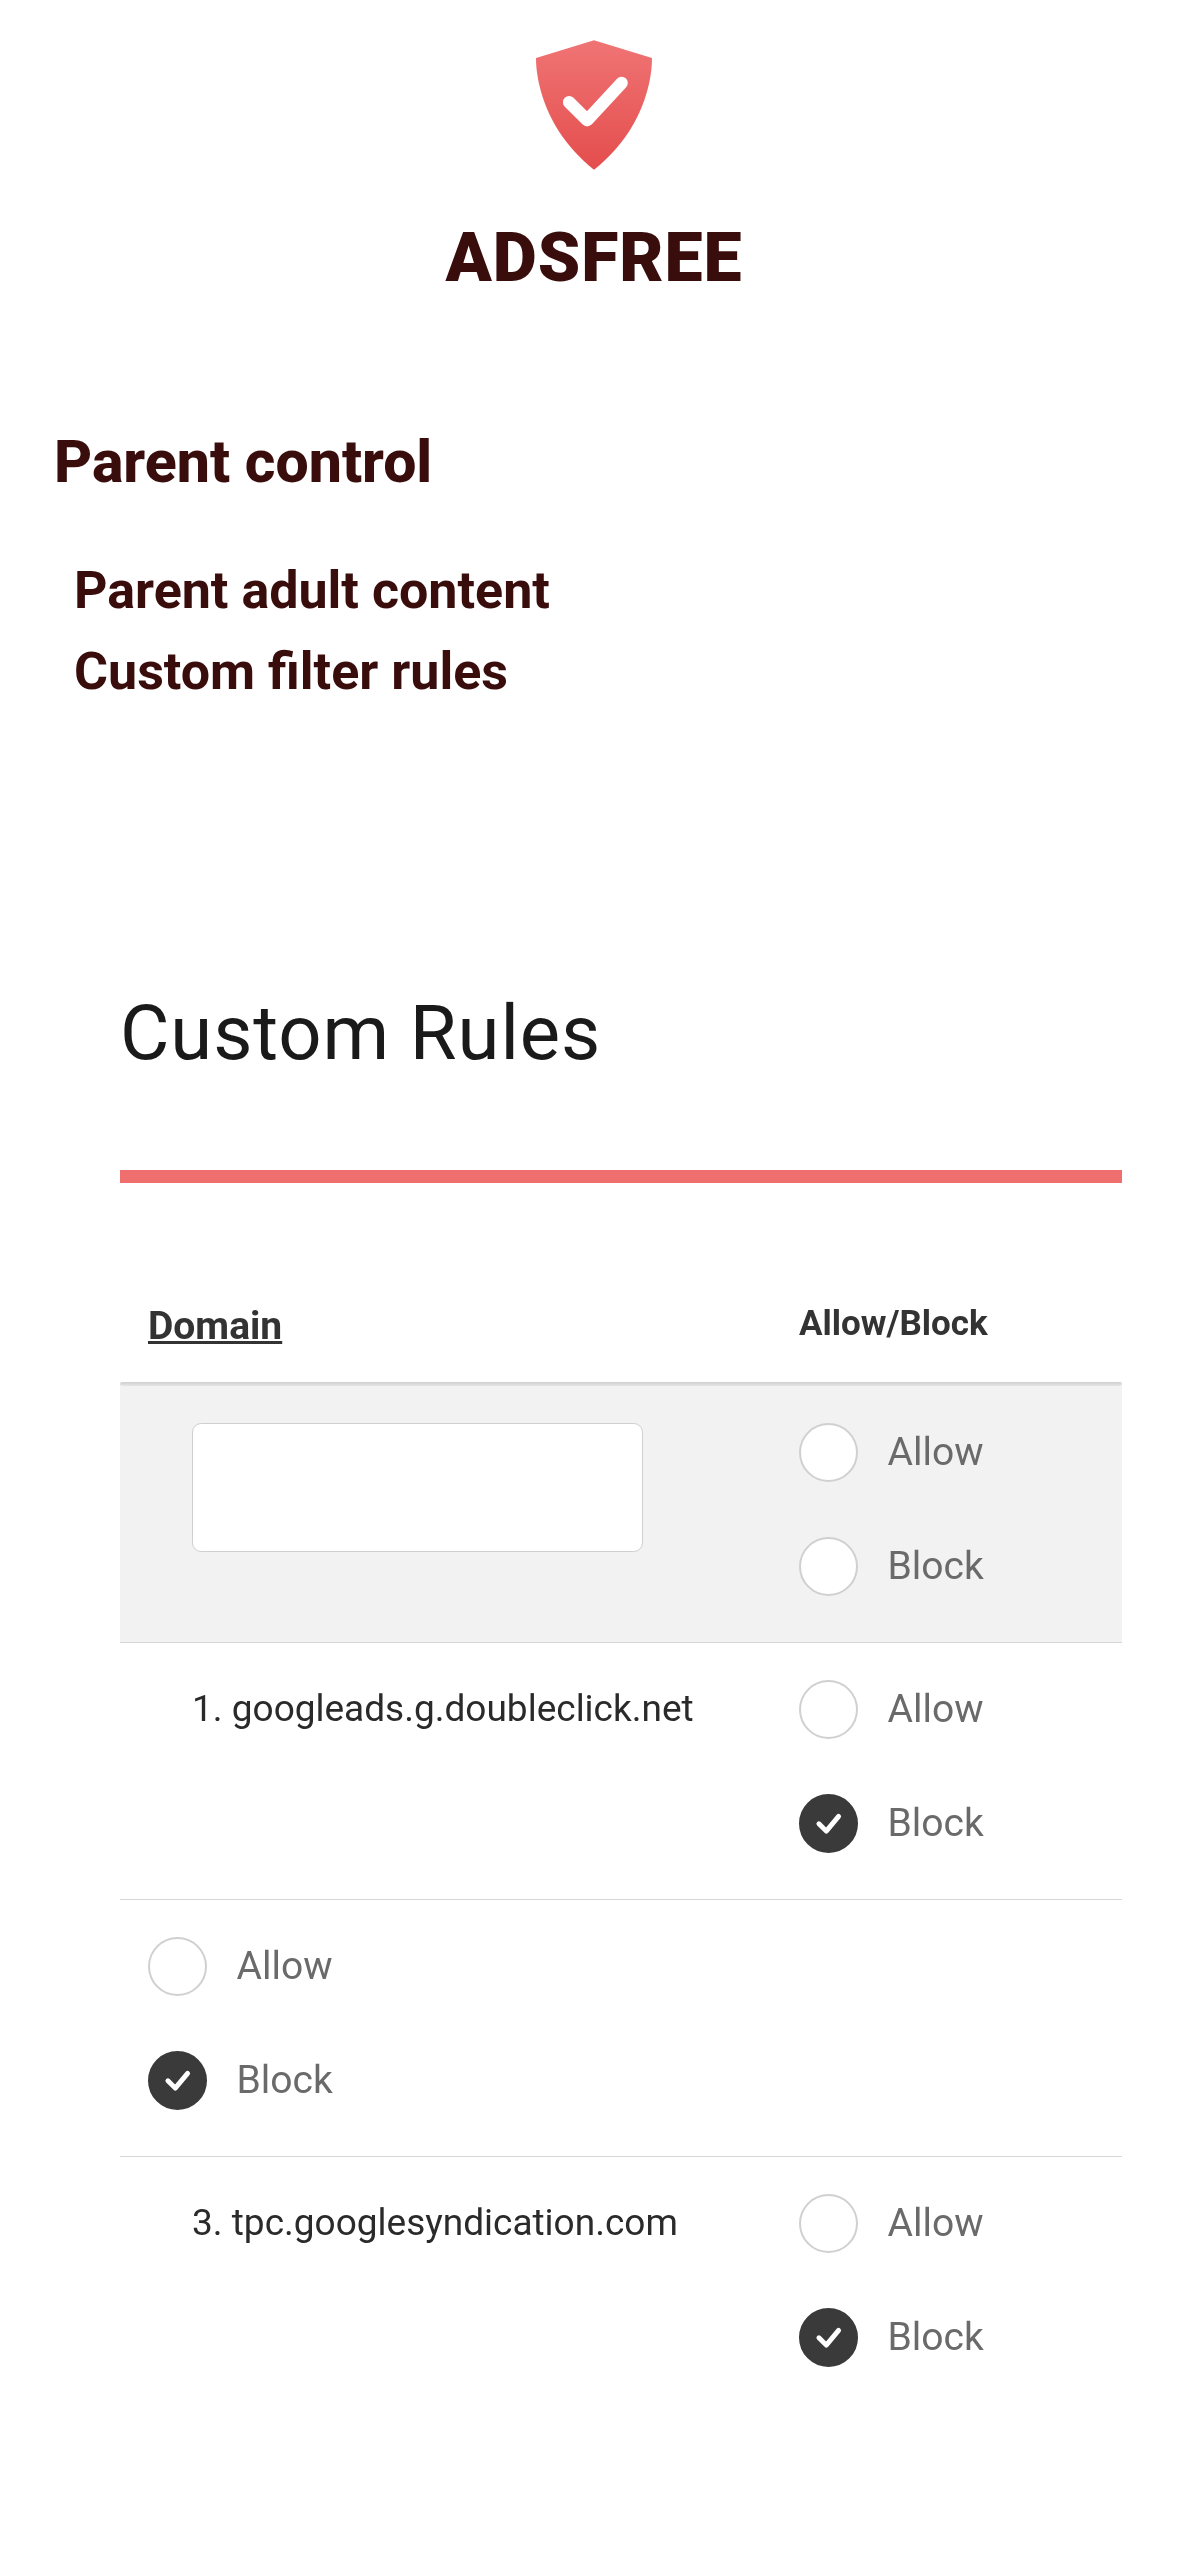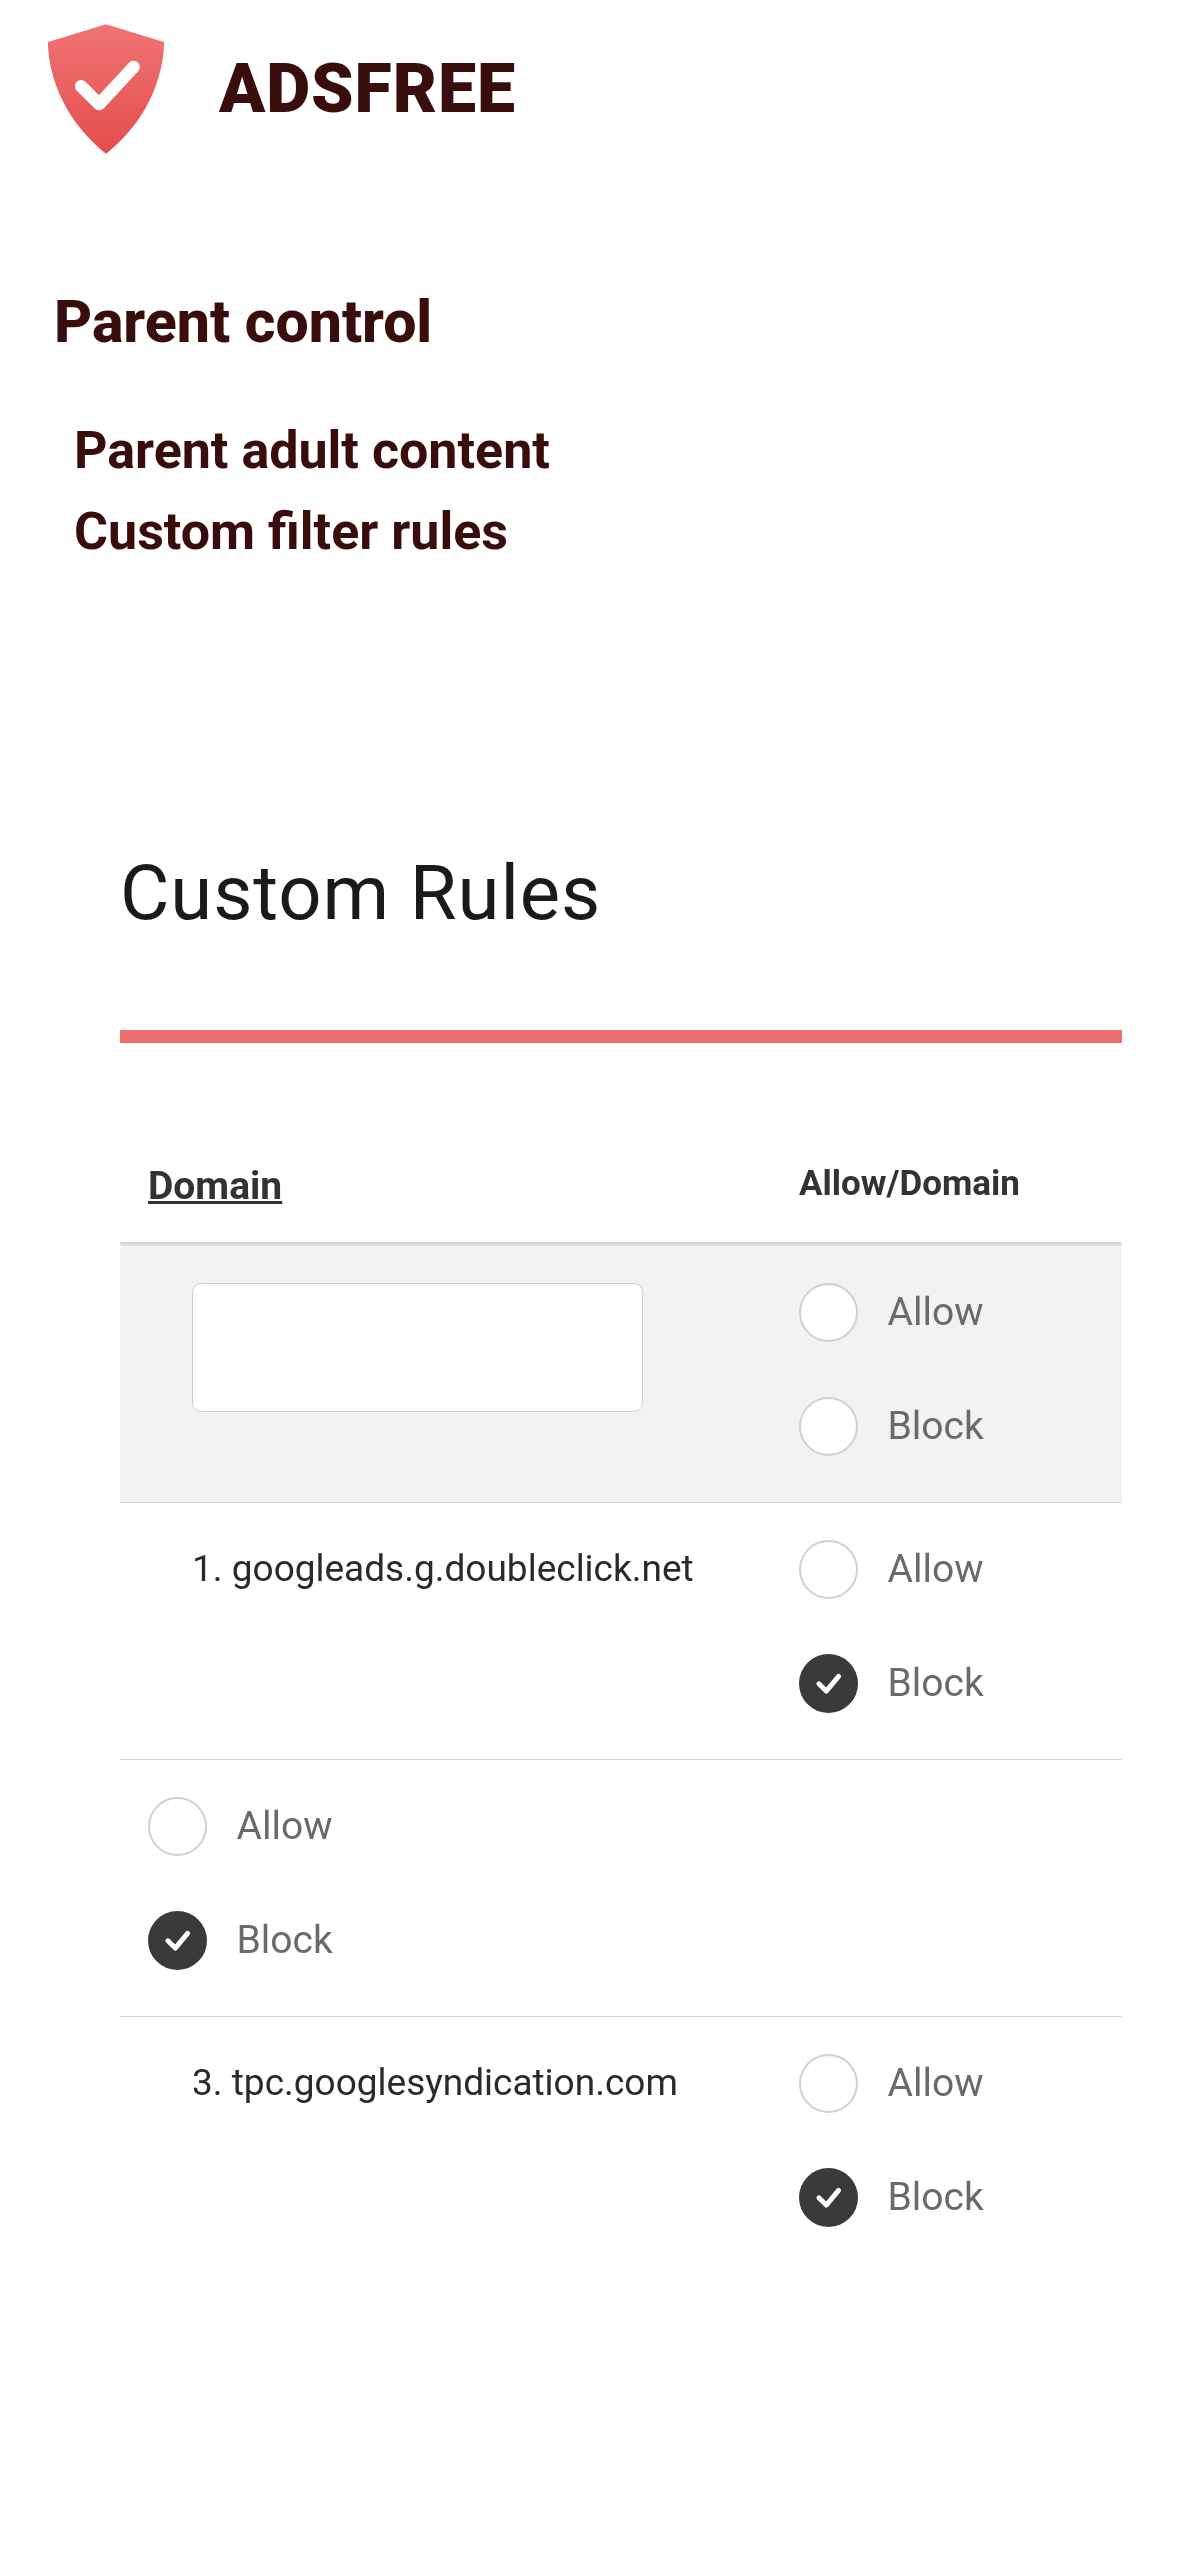--- a/index.html
+++ b/index.html
@@ -8,21 +8,22 @@
     font-family: -apple-system, BlinkMacSystemFont, "Segoe UI", Roboto, Helvetica, Arial, sans-serif;
     background: #ffffff;
     color: #000;
   }
 
   
   .header {
     display: flex;
     align-items: center;
     gap: 44px;
-    padding: 20px 37px 0 37px;
+    padding: 36px 37px 0 37px;
+    flex-direction: column;
   }
   .shield {
     width: 138px;
     height: 138px;
   }
   .app-name {
     font-size: 68px;
     font-weight: 900;
     letter-spacing: 0.9px;
     color: #3a0d0d;
@@ -188,21 +189,21 @@
   </div>
 </div>
 
 <div class="custom-rules">
   <div class="custom-rules-title">Custom Rules</div>
   <div class="accent-bar"></div>
 
   <div class="rules-table">
     <div class="table-head">
       <div class="th-domain">Domain</div>
-      <div class="th-action">Allow/Domain</div>
+      <div class="th-action">Allow/Block</div>
     </div>
     <div class="head-divider"></div>
 
     <div class="table-row input-row">
       <div class="cell-domain">
         <input class="domain-input" type="text" value="" style="">
       </div>
       <div class="cell-actions">
         <div class="radio-opt">
           <div class="radio-circle">

